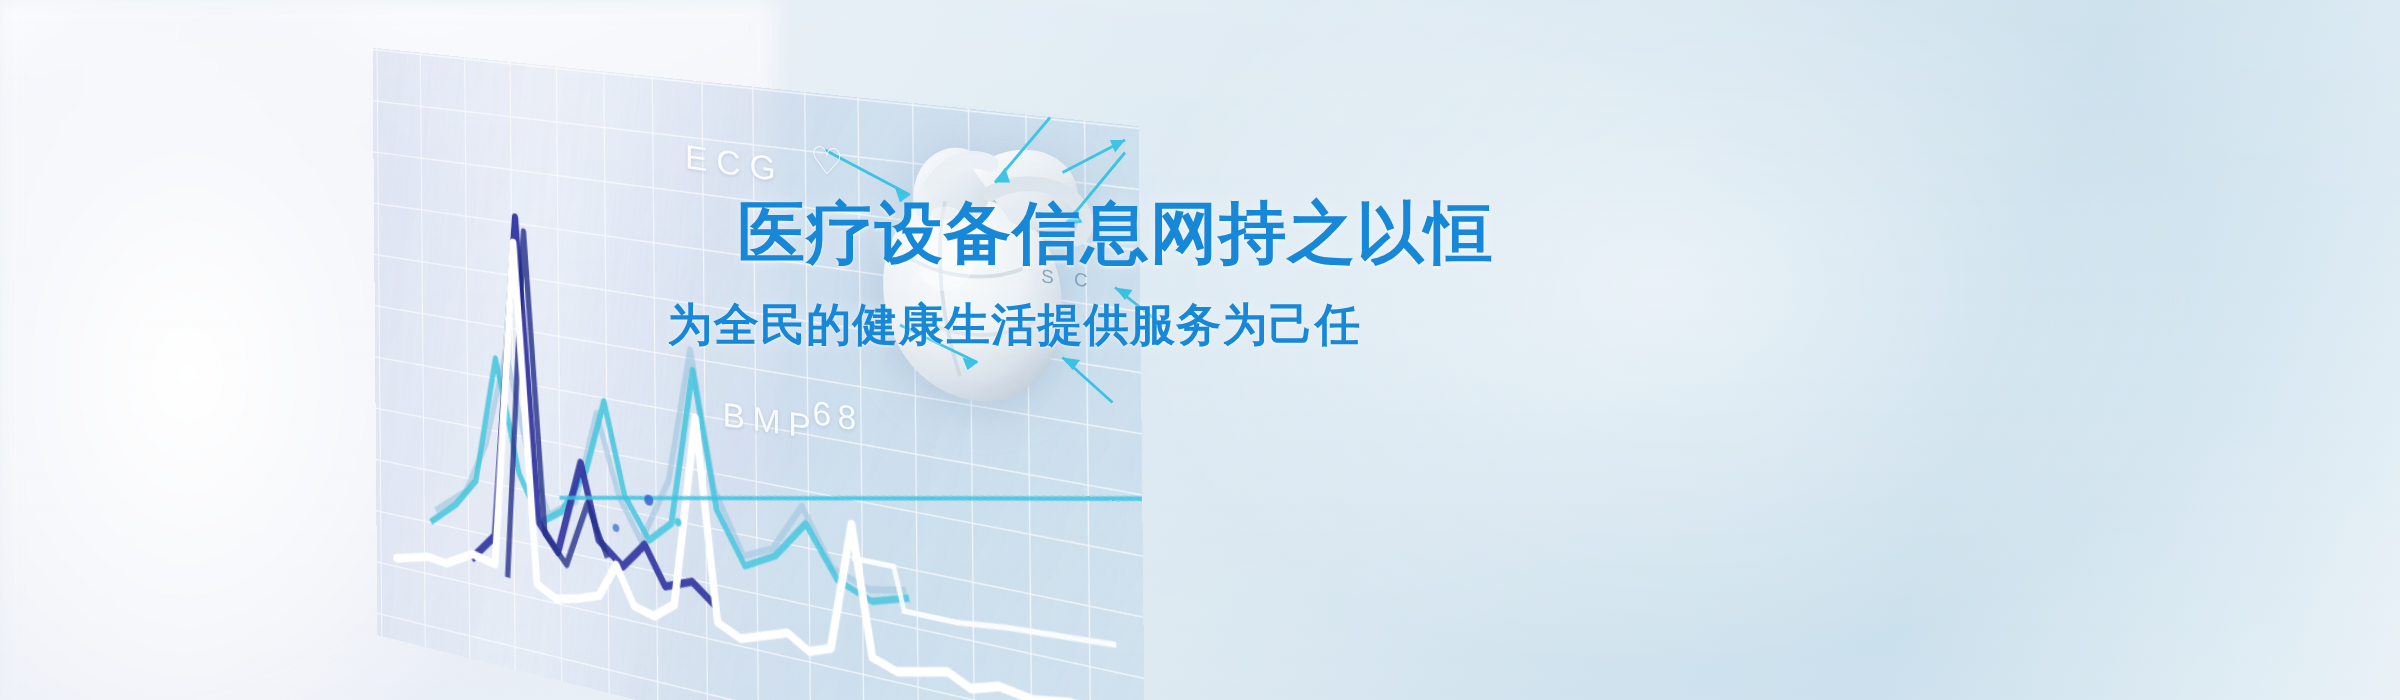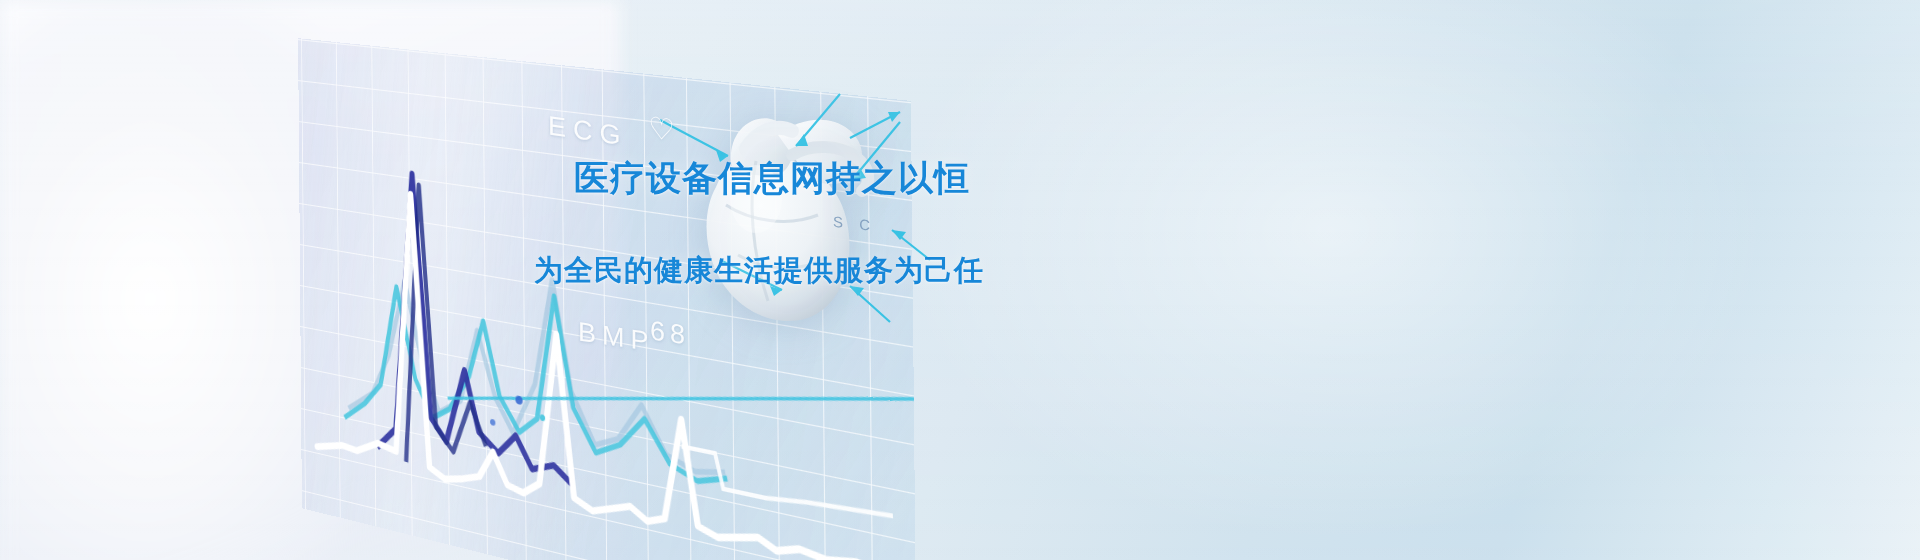--- a/index.html
+++ b/index.html
@@ -95,22 +95,22 @@
     z-index:40;
   }
   .hl {
     font-family:"Liberation Sans", sans-serif;
     font-weight:bold;
     color:#1787d8;
     white-space:nowrap;
     line-height:1;
     text-shadow:0 1px 2px rgba(255,255,255,0.55), 0 0 14px rgba(255,255,255,0.35);
   }
-  #hl1 { font-size:35px; letter-spacing:1px; margin-left:40px; }
-  #hl2 { font-size:29px; letter-spacing:1px; margin-top:61px; }
+  #hl1 { font-size:54px; letter-spacing:1px; margin-left:56px; }
+  #hl2 { font-size:36px; letter-spacing:1px; margin-top:28px; }
 
   
   #haze {
     position:absolute; inset:0;
     background:linear-gradient(180deg, rgba(255,255,255,0.10) 0%, rgba(255,255,255,0) 35%, rgba(255,255,255,0.06) 100%);
     pointer-events:none;
   }
 </style>
 </head>
 <body>

